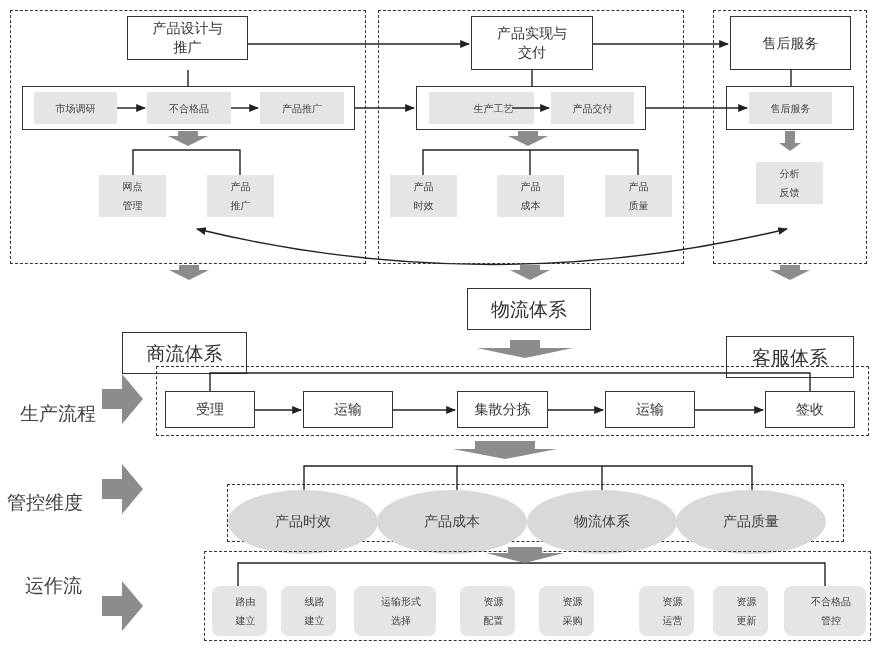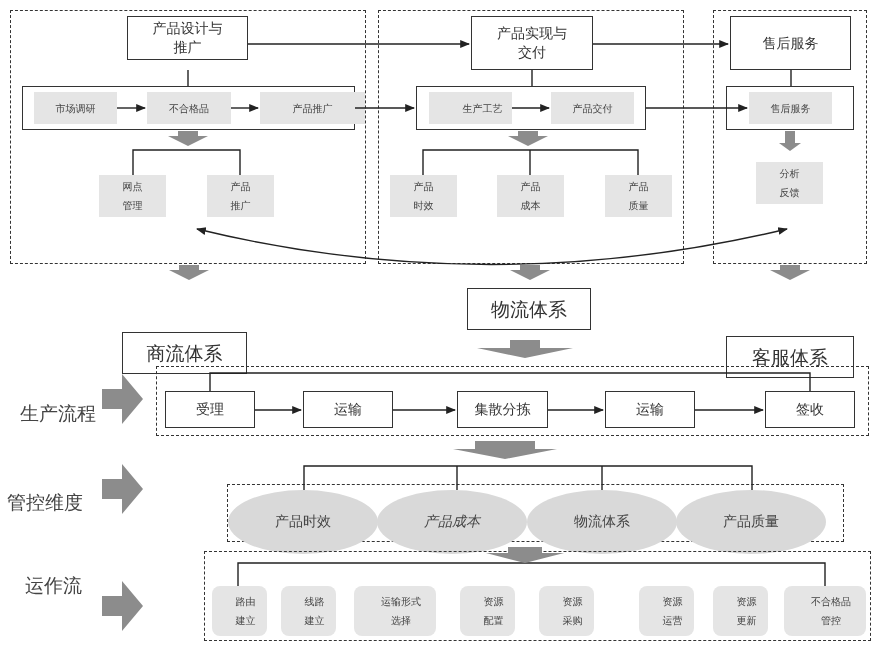--- a/index.html
+++ b/index.html
@@ -24,30 +24,30 @@
 
 <div class="abs dash" style="left:10px;top:10px;width:356px;height:254px;"></div>
 <div class="abs dash" style="left:378px;top:10px;width:306px;height:254px;"></div>
 <div class="abs dash" style="left:713px;top:10px;width:154px;height:254px;"></div>
 
 <div class="abs box lbl2" style="left:127px;top:16px;width:121px;height:44px;">产品设计与
 推广</div>
 <div class="abs box" style="left:22px;top:86px;width:333px;height:44px;"></div>
 <div class="abs gray" style="left:34px;top:92px;width:83px;height:32px;">市场调研</div>
 <div class="abs gray" style="left:147px;top:92px;width:84px;height:32px;">不合格品</div>
-<div class="abs gray" style="left:260px;top:92px;width:105px;height:32px;">产品推广</div>
+<div class="abs gray" style="left:260px;top:92px;width:84px;height:32px;">产品推广</div>
 <div class="abs gray lbl2" style="left:99px;top:175px;width:67px;height:42px;">网点
 管理</div>
 <div class="abs gray lbl2" style="left:207px;top:175px;width:67px;height:42px;">产品
 推广</div>
 
 <div class="abs box lbl2" style="left:471px;top:16px;width:122px;height:54px;">产品实现与
 交付</div>
 <div class="abs box" style="left:416px;top:86px;width:230px;height:44px;"></div>
-<div class="abs gray" style="left:429px;top:92px;width:83px;height:32px;padding-left:24px;">生产工艺</div>
+<div class="abs gray" style="left:429px;top:92px;width:105px;height:32px;padding-left:24px;">生产工艺</div>
 <div class="abs gray" style="left:551px;top:92px;width:83px;height:32px;">产品交付</div>
 <div class="abs gray lbl2" style="left:390px;top:175px;width:67px;height:42px;">产品
 时效</div>
 <div class="abs gray lbl2" style="left:497px;top:175px;width:67px;height:42px;">产品
 成本</div>
 <div class="abs gray lbl2" style="left:605px;top:175px;width:67px;height:42px;">产品
 质量</div>
 
 <div class="abs box" style="left:730px;top:16px;width:121px;height:54px;">售后服务</div>
 <div class="abs box" style="left:726px;top:86px;width:128px;height:44px;"></div>
@@ -63,21 +63,21 @@
 <div class="abs dash" style="left:156px;top:366px;width:713px;height:70px;"></div>
 <div class="abs box" style="left:165px;top:391px;width:90px;height:37px;">受理</div>
 <div class="abs box" style="left:303px;top:391px;width:90px;height:37px;">运输</div>
 <div class="abs box" style="left:457px;top:391px;width:91px;height:37px;">集散分拣</div>
 <div class="abs box" style="left:605px;top:391px;width:90px;height:37px;">运输</div>
 <div class="abs box" style="left:765px;top:391px;width:90px;height:37px;">签收</div>
 
 <div class="abs side" style="left:7px;top:490px;">管控维度</div>
 <div class="abs dash" style="left:227px;top:484px;width:617px;height:58px;"></div>
 <div class="abs ell" style="left:228px;top:490px;width:150px;height:64px;">产品时效</div>
-<div class="abs ell" style="left:377px;top:490px;width:150px;height:64px;font-style:italic;">产品成本</div>
+<div class="abs ell" style="left:377px;top:490px;width:150px;height:64px;">产品成本</div>
 <div class="abs ell" style="left:527px;top:490px;width:150px;height:64px;">物流体系</div>
 <div class="abs ell" style="left:676px;top:490px;width:150px;height:64px;">产品质量</div>
 
 <div class="abs side" style="left:25px;top:573px;">运作流</div>
 <div class="abs dash" style="left:204px;top:551px;width:667px;height:90px;"></div>
 <div class="abs gray rgray lbl2" style="left:212px;top:586px;width:55px;height:50px;">路由
 建立</div>
 <div class="abs gray rgray lbl2" style="left:281px;top:586px;width:55px;height:50px;">线路
 建立</div>
 <div class="abs gray rgray lbl2" style="left:354px;top:586px;width:82px;height:50px;">运输形式

